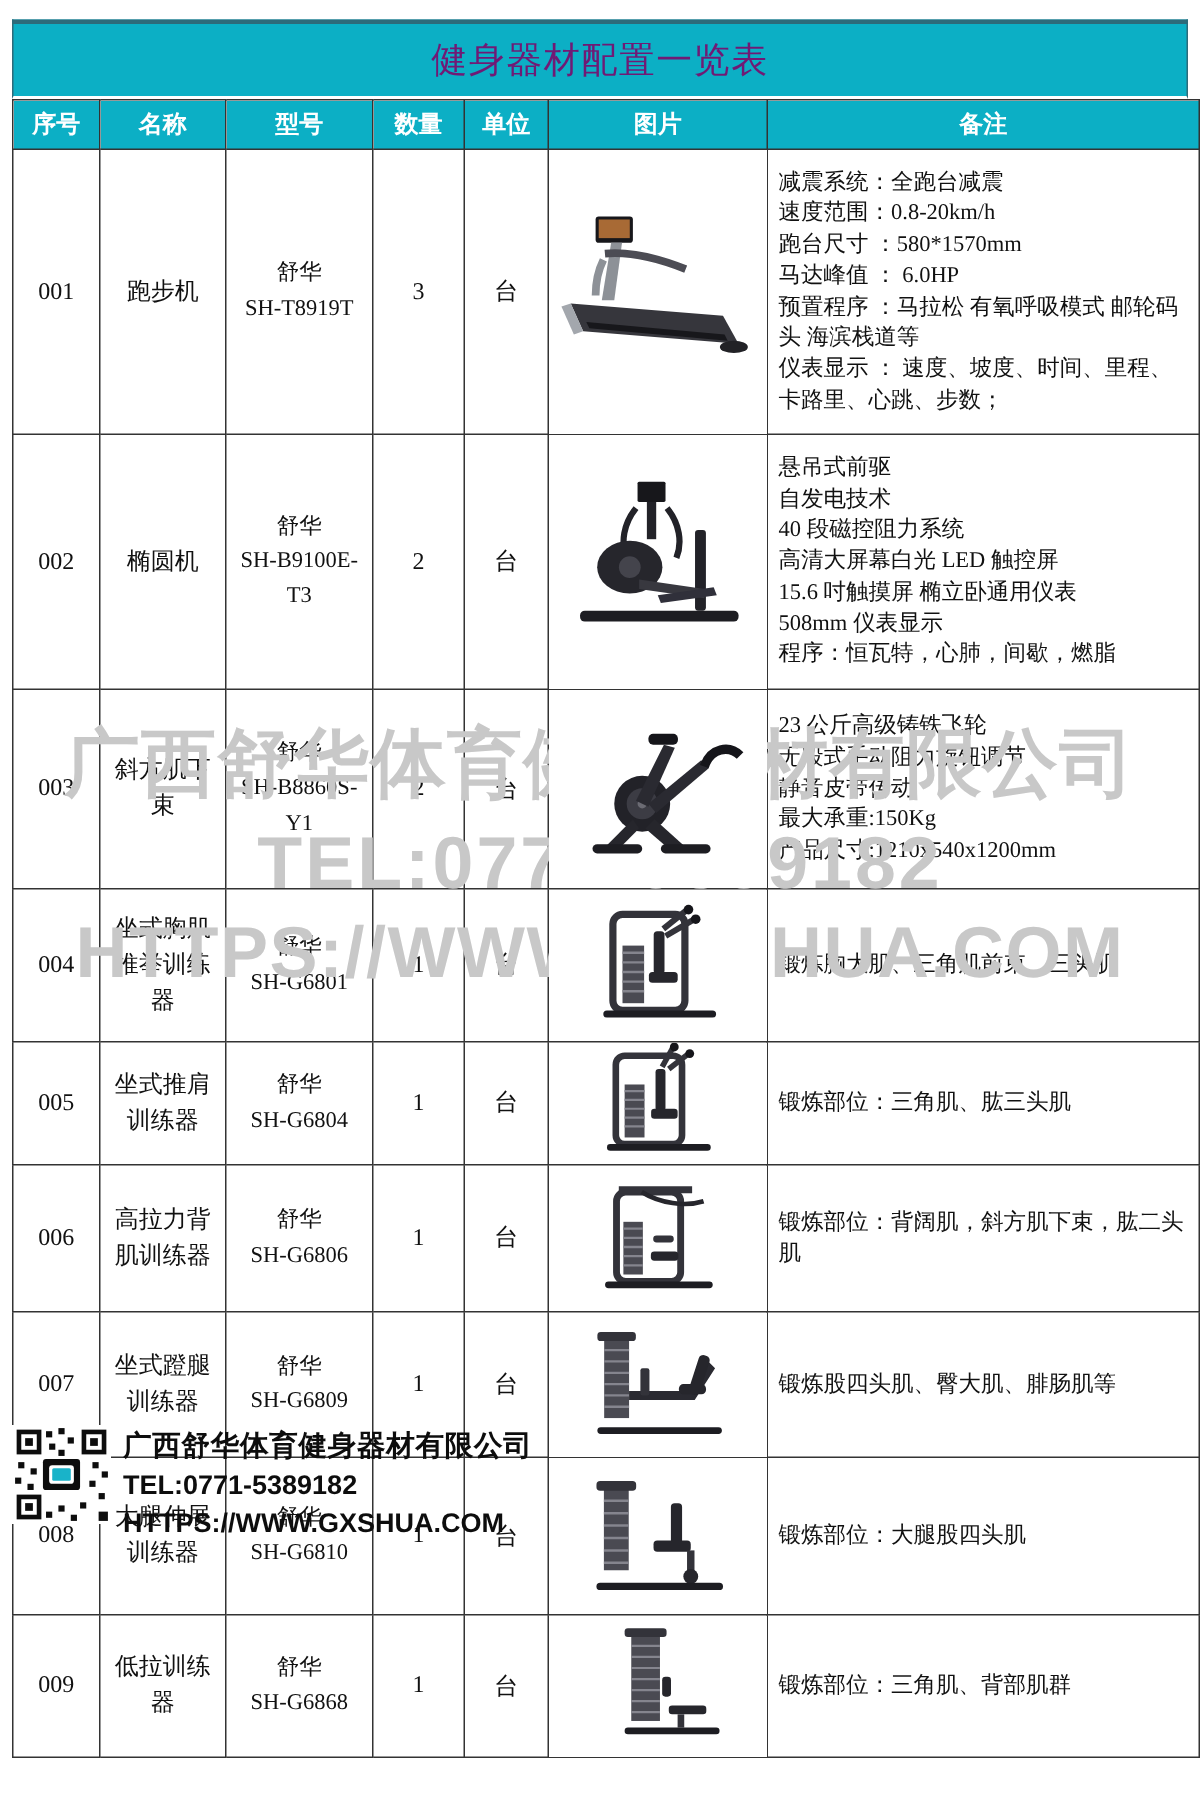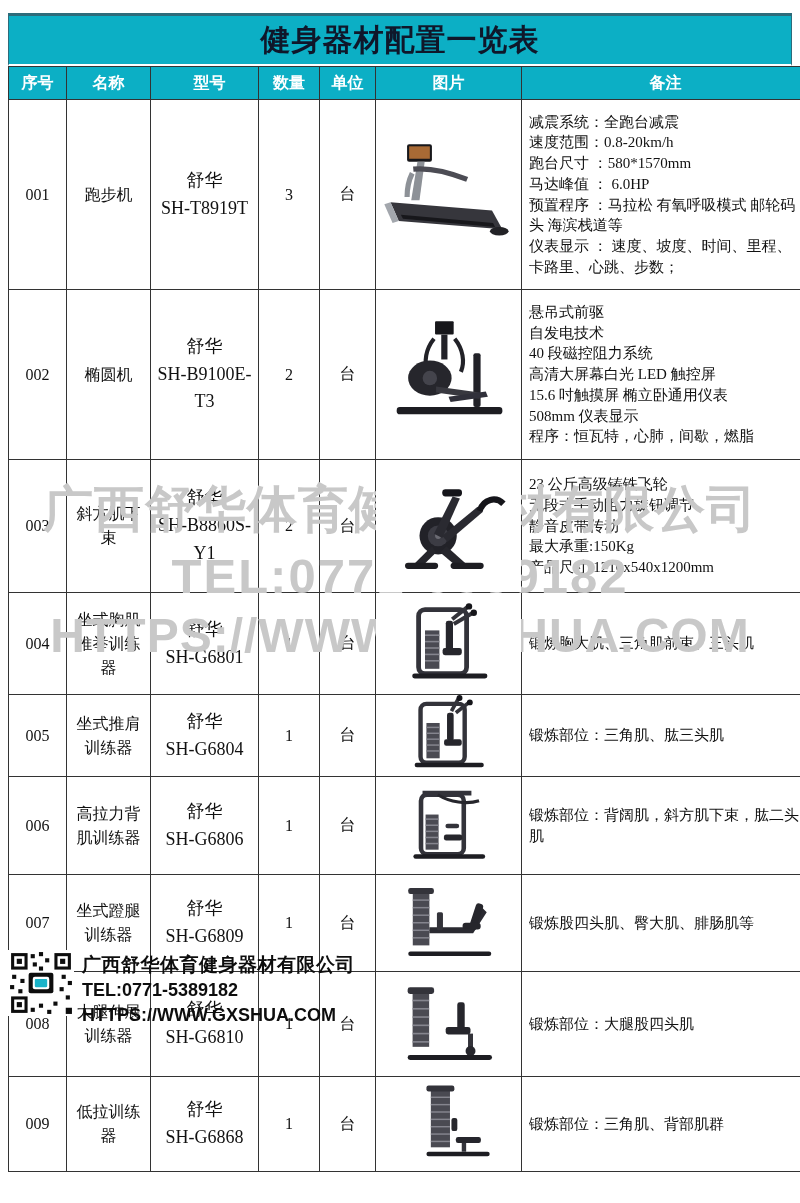--- a/index.html
+++ b/index.html
@@ -16,31 +16,31 @@
   }
   .table-wrap{position:absolute;left:8px;top:13px;width:784px;}
   .title-band{
     background:var(--teal);
     border:1px solid var(--band-border);
     border-top:3px solid var(--band-border);
     border-bottom:2px solid #ffffff;
     height:48px;display:flex;align-items:center;justify-content:center;
   }
   .title-band h1{
-    margin:0;color:#0f172a;font-size:30px;letter-spacing:1px;
-    font-family:"Liberation Sans","DejaVu Sans",sans-serif;font-weight:bold;
+    margin:0;color:#701a75;font-size:24px;letter-spacing:1px;
+    font-family:"Liberation Sans","DejaVu Sans",sans-serif;font-weight:normal;
   }
   table{border-collapse:collapse;table-layout:fixed;width:784px;}
   th,td{border:1px solid var(--line);overflow:hidden;}
   th{
     background:var(--teal);color:#ffffff;font-weight:bold;font-size:16px;
     font-family:"Liberation Sans","DejaVu Sans",sans-serif;height:32px;padding:0;
   }
   td{font-size:16px;text-align:center;vertical-align:middle;padding:1px;}
-  td.c-model{font-size:18px;line-height:1.55;padding:1px 2px;overflow-wrap:break-word;word-wrap:break-word;}
+  td.c-model{font-size:15px;line-height:1.55;padding:1px 2px;overflow-wrap:break-word;word-wrap:break-word;}
   td.c-name{padding:1px 4px;line-height:1.5;}
   td.c-remarks{
     text-align:left;vertical-align:middle;padding:3px 7px;
     font-size:15px;line-height:1.38;
   }
   td.c-pic{position:relative;z-index:3;background:#ffffff;padding:0;}
   .machine{display:flex;align-items:center;justify-content:center;width:100%;height:100%;}
   .machine svg{display:block;}
 
   
@@ -71,21 +71,21 @@
 
 <div class="table-wrap">
   <div class="title-band">
     <h1>健身器材配置一览表</h1>
   </div>
   <table>
     <thead>
       <tr id="head-row">
           <th style="width: 57px;">序号</th>
           <th style="width: 83px;">名称</th>
-          <th style="width: 97px; padding-left: 10px;">型号</th>
+          <th style="width: 97px;">型号</th>
           <th style="width: 60px;">数量</th>
           <th style="width: 55px; margin-top: 36px;">单位</th>
           <th style="width: 145px;">图片</th>
           <th style="width: 287px;">备注</th>
         </tr>
     </thead>
     <tbody id="body-rows">
         <tr style="height: 190px;">
           <td class="c-no">001</td>
           <td class="c-name">跑步机</td>

